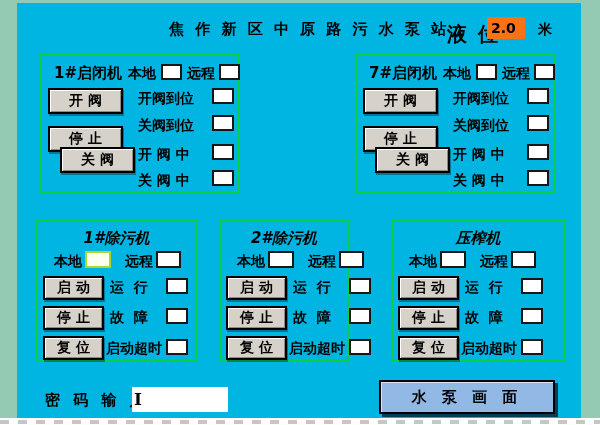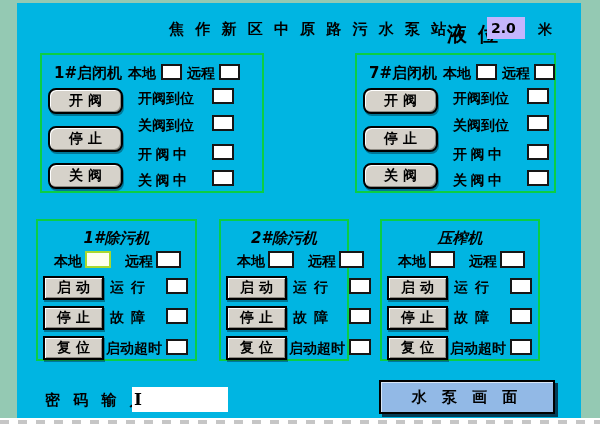--- a/index.html
+++ b/index.html
@@ -4,49 +4,49 @@
 <style>
   html,body{margin:0;padding:0;}
   body{font-family:"DejaVu Sans","Liberation Sans",sans-serif;}
   .screen{position:relative;width:600px;height:425px;background:#94C9B3;overflow:hidden;
           font-weight:bold;color:#000;}
   .cyan{position:absolute;left:17px;top:3px;width:564px;height:415px;background:#00B5E2;}
 
   
   .title{position:absolute;left:152px;top:17px;font-size:15px;letter-spacing:3px;white-space:nowrap;}
   .lvl-label{position:absolute;left:430px;top:18px;font-size:20px;letter-spacing:2px;}
-  .lvl-box{position:absolute;left:470px;top:14px;width:38px;height:22px;background:#c4b5fd;
+  .lvl-box{position:absolute;left:470px;top:14px;width:38px;height:22px;background:#f97316;
            font-size:14px;line-height:22px;padding-left:4px;box-sizing:border-box;}
   .lvl-unit{position:absolute;left:521px;top:18px;font-size:14px;}
 
   
   .panel{position:absolute;border:2px solid #0BCE44;box-sizing:border-box;}
-  .hp1{left:23px;top:50px;width:224px;height:140px;}
+  .hp1{left:23px;top:50px;width:200px;height:140px;}
   .hp2{left:338px;top:50px;width:201px;height:140px;}
   .mp1{left:19px;top:216px;width:161px;height:142px;}
   .mp2{left:202px;top:216px;width:130px;height:142px;}
-  .mp3{left:363px;top:216px;width:160px;height:142px;}
+  .mp3{left:374px;top:216px;width:174px;height:142px;}
   .panel *{position:absolute;box-sizing:border-box;}
 
-  .lbl{font-size:14px;white-space:nowrap;font-family:Liberation Serif, serif;}
+  .lbl{font-size:14px;white-space:nowrap;}
   .cb{width:22px;height:16px;background:#fff;border:2px solid #161616;}
   .cb.hl{border-color:#A9D92E;background:#FDFFEE;}
 
   .gbtn{background:#D6D2CA;border:2px solid #000;color:#000;font-weight:bold;font-size:14px;
         font-family:inherit;white-space:nowrap;padding:0;
         box-shadow:inset 1px 1px 0 #ffffff,inset -1px -1px 0 #8f8b83,1px 2px 0 rgba(0,45,60,.45);}
 
   
   .hoist .p-title{left:12px;top:9px;font-size:15px;}
   .hoist .local-lbl{left:86px;top:10px;}
   .hoist .local-cb{left:119px;top:9px;width:21px;height:16px;}
   .hoist .remote-lbl{left:145px;top:10px;}
   .hoist .remote-cb{left:177px;top:9px;width:21px;height:16px;}
-  .hoist .gbtn{left:6px;width:75px;height:26px;border-radius:8px;}
-  .hoist .b1{top:33px;}.hoist .b2{top:71px;}.hoist .b3{top:108px;}
+  .hoist .gbtn{left:6px;width:75px;height:26px;}
+  .hoist .b1{top:33px;}.hoist .b2{top:71px;}.hoist .b3{top:92px;margin-left:12px;}
   .hoist .slbl{left:96px;font-size:14px;}
   .hoist .s1{top:35px;}.hoist .s2{top:62px;}.hoist .s3{top:91px;}.hoist .s4{top:117px;}
   .hoist .sc{left:170px;}
   .hoist .c1{top:33px;}.hoist .c2{top:60px;}.hoist .c3{top:89px;}.hoist .c4{top:115px;}
 
   
   .machine .p-title{left:0;top:8px;width:100%;text-align:center;font-size:15px;font-style:italic;}
   .machine .local-lbl{left:16px;top:32px;}
   .machine .local-cb{left:47px;top:30px;width:26px;height:17px;}
   .machine .remote-lbl{left:87px;top:32px;}

